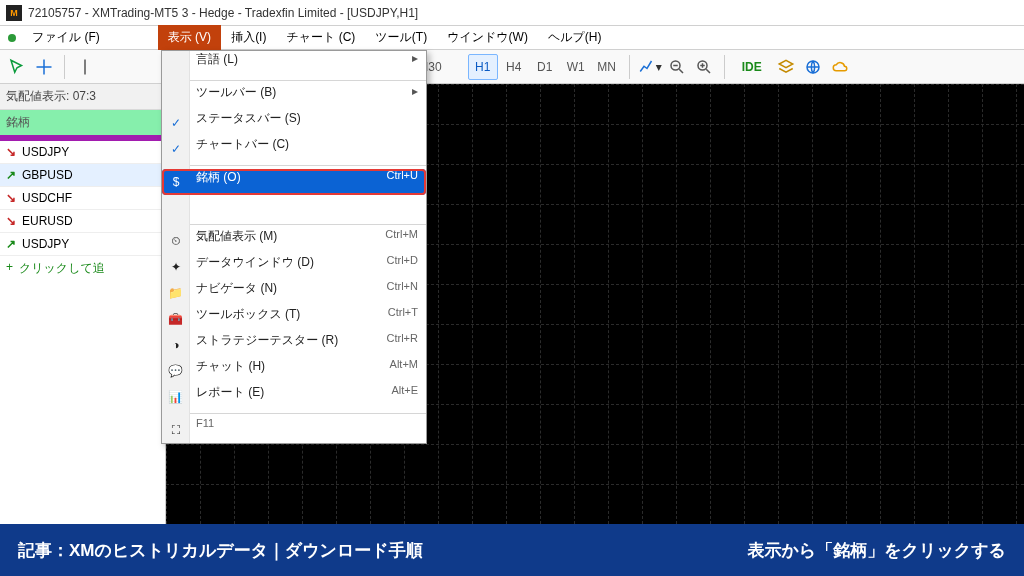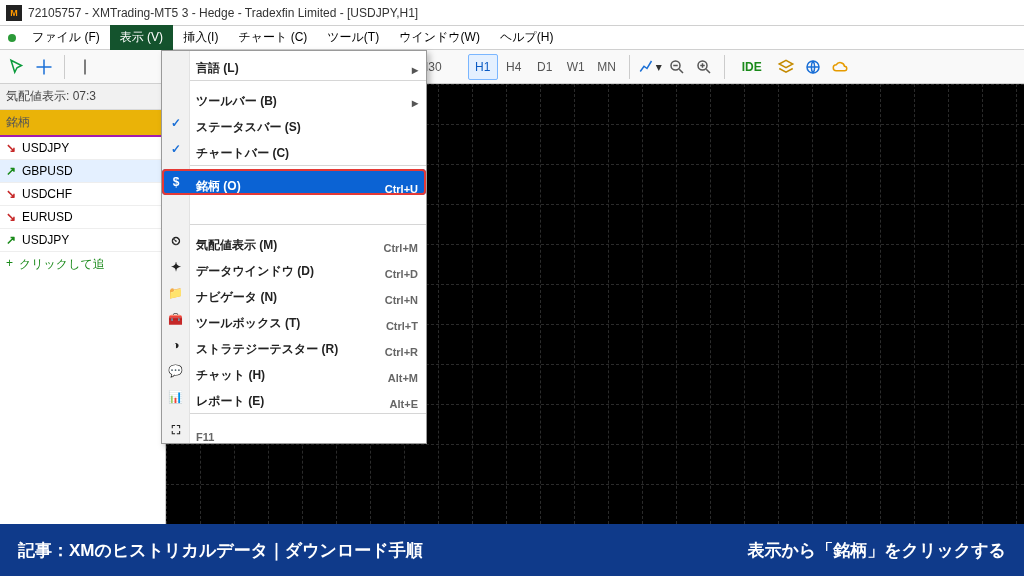--- a/index.html
+++ b/index.html
@@ -6,34 +6,34 @@
   body { font-family: "Segoe UI", "Meiryo", sans-serif; font-size: 12px; background: #fff; width: 1024px; height: 576px; overflow: hidden; position: relative; }
 
   .titlebar { display: flex; align-items: center; height: 26px; padding: 0 6px; background: #fff; border-bottom: 1px solid #d0d0d0; }
   .titlebar .app-icon { width:16px; height:16px; background:#222; display:inline-flex; align-items: center; justify-content: center; color:#ff9900; font-size:9px; font-weight:bold; margin-right:6px; }
   .titlebar .title { color:#333; }
 
   .menubar { display:flex; align-items: center; height:24px; background:#fff; border-bottom: 1px solid #d0d0d0; padding-left: 2px; }
   .menu-bullet { width:20px; height:20px; display:flex; align-items:center; justify-content:center; }
   .menu-bullet span { width:8px; height:8px; border-radius:50%; background:#2b9a38; display:block; }
   .menubar .menu { padding: 4px 10px; cursor: default; }
-  .menubar .menu.active { background:#14532d; color:#fff; }
+  .menubar .menu.active { background:#c2410c; color:#fff;margin-left:48px; }
 
   .toolbar { display:flex; align-items:center; height:34px; border-bottom:1px solid #d0d0d0; background:#f9f9f9; padding: 0 4px; gap:2px; }
   .tb-group { display:flex; align-items:center; gap:1px; }
   .tb-sep { width:1px; height:24px; background:#ccc; margin: 0 5px; }
   .tb-btn { min-width:26px; height:26px; display:flex; align-items:center; justify-content:center; border:1px solid transparent; border-radius:2px; color:#333; }
   .tf { min-width:30px; padding:0 4px; color:#555; }
   .tf.active { border:1px solid #7ab6ff; background:#e4f0ff; color:#0b5bc4;margin-left:20px; }
 
   .workspace { display:flex; height: calc(100% - 26px - 24px - 34px - 52px); }
 
   .sidebar { width:166px; border-right:1px solid #d0d0d0; background:#fff; }
   .panel-title { background:#f1f1f1; border-bottom:1px solid #d9d9d9; padding:4px 6px; color:#444; overflow:hidden; white-space:nowrap; }
-  .col-header { padding:4px 6px; border-bottom:2px solid #a21caf; color:#555; background:#eab308; }
+  .col-header { padding:4px 6px; border-bottom:6px solid #a21caf; color:#555; background:#86efac; }
   .symbol-row { display:flex; align-items:center; padding:4px 6px; border-bottom:1px solid #eee; gap:6px; }
   .symbol-row.sel { background:#e4f0ff; }
   .arrow { width:10px; text-align:center; font-weight:bold; }
   .arrow.up { color:#1a8a1a; }
   .arrow.down { color:#c62828; }
   .add-row { color:#1a8a1a; padding:4px 6px; display:flex; gap:6px; }
 
   .chart { flex:1; position:relative; background:#000; overflow:hidden; }
   .chart-header { position:absolute; top:4px; left:8px; display:flex; align-items:center; gap:6px; z-index:2; }
   .chart-header .flag { width:14px; height:10px; display:inline-block; }
@@ -43,21 +43,21 @@
   .flag.jp::before { content:""; position:absolute; top:2px; left:4px; width:6px; height:6px; border-radius:50%; background:#bc002d; }
   .chart-header .ct { color:#e0e0e0; font-size:11px; }
   .chart-grid { position:absolute; inset:0; }
   .gridline-h { position:absolute; left:0; right:0; border-top:1px dashed #2b2b2b; }
   .gridline-v { position:absolute; top:0; bottom:0; border-left:1px dashed #2b2b2b; }
   .candles { position:absolute; inset:0; }
   .candle { position:absolute; bottom:0; width:6px; }
 
   .dropdown { position:absolute; top:50px; left:161px; width:266px; background:#fff; border:1px solid #9a9a9a; box-shadow:3px 3px 6px rgba(0,0,0,.25); z-index:10; }
   .dd-icon-col { position:absolute; top:0; bottom:0; left:0; width:28px; background:#f1f1f1; border-right:1px solid #e2e2e2; }
-  .dd-item { position:relative; display:flex; align-items:flex-end; height:26px; padding-left: 34px; padding-right:8px; color:#222;font-weight:bold; }
+  .dd-item { position:relative; display:flex; align-items:flex-start; height:26px; padding-left: 34px; padding-right:8px; color:#222; }
   .dd-item .icon { position:absolute; left:5px; top:4px; width:18px; height:18px; display:flex; align-items:center; justify-content:center; font-size:12px; }
   .dd-item .label { flex:1; }
   .dd-item .shortcut { color:#666; font-size:11px; }
   .dd-item .sub { position:absolute; right:8px; color:#555; }
   .dd-item.highlight { background:#0b63d4; color:#fff; outline: 2px solid #e53935; outline-offset:-2px; border-radius:4px; }
   .dd-item.highlight .shortcut { color:#fff; }
   .dd-sep { height:1px; background:#d6d6d6; margin:3px 0 3px 28px; }
   .check { color:#1a6fd6; }
 
   .caption-bar { position:absolute; bottom:0; left:0; right:0; height:52px; background:#0f3a8a; color:#fff; display:flex; align-items:center; justify-content:space-between; padding: 0 18px; font-size:17px; font-weight:600; }

